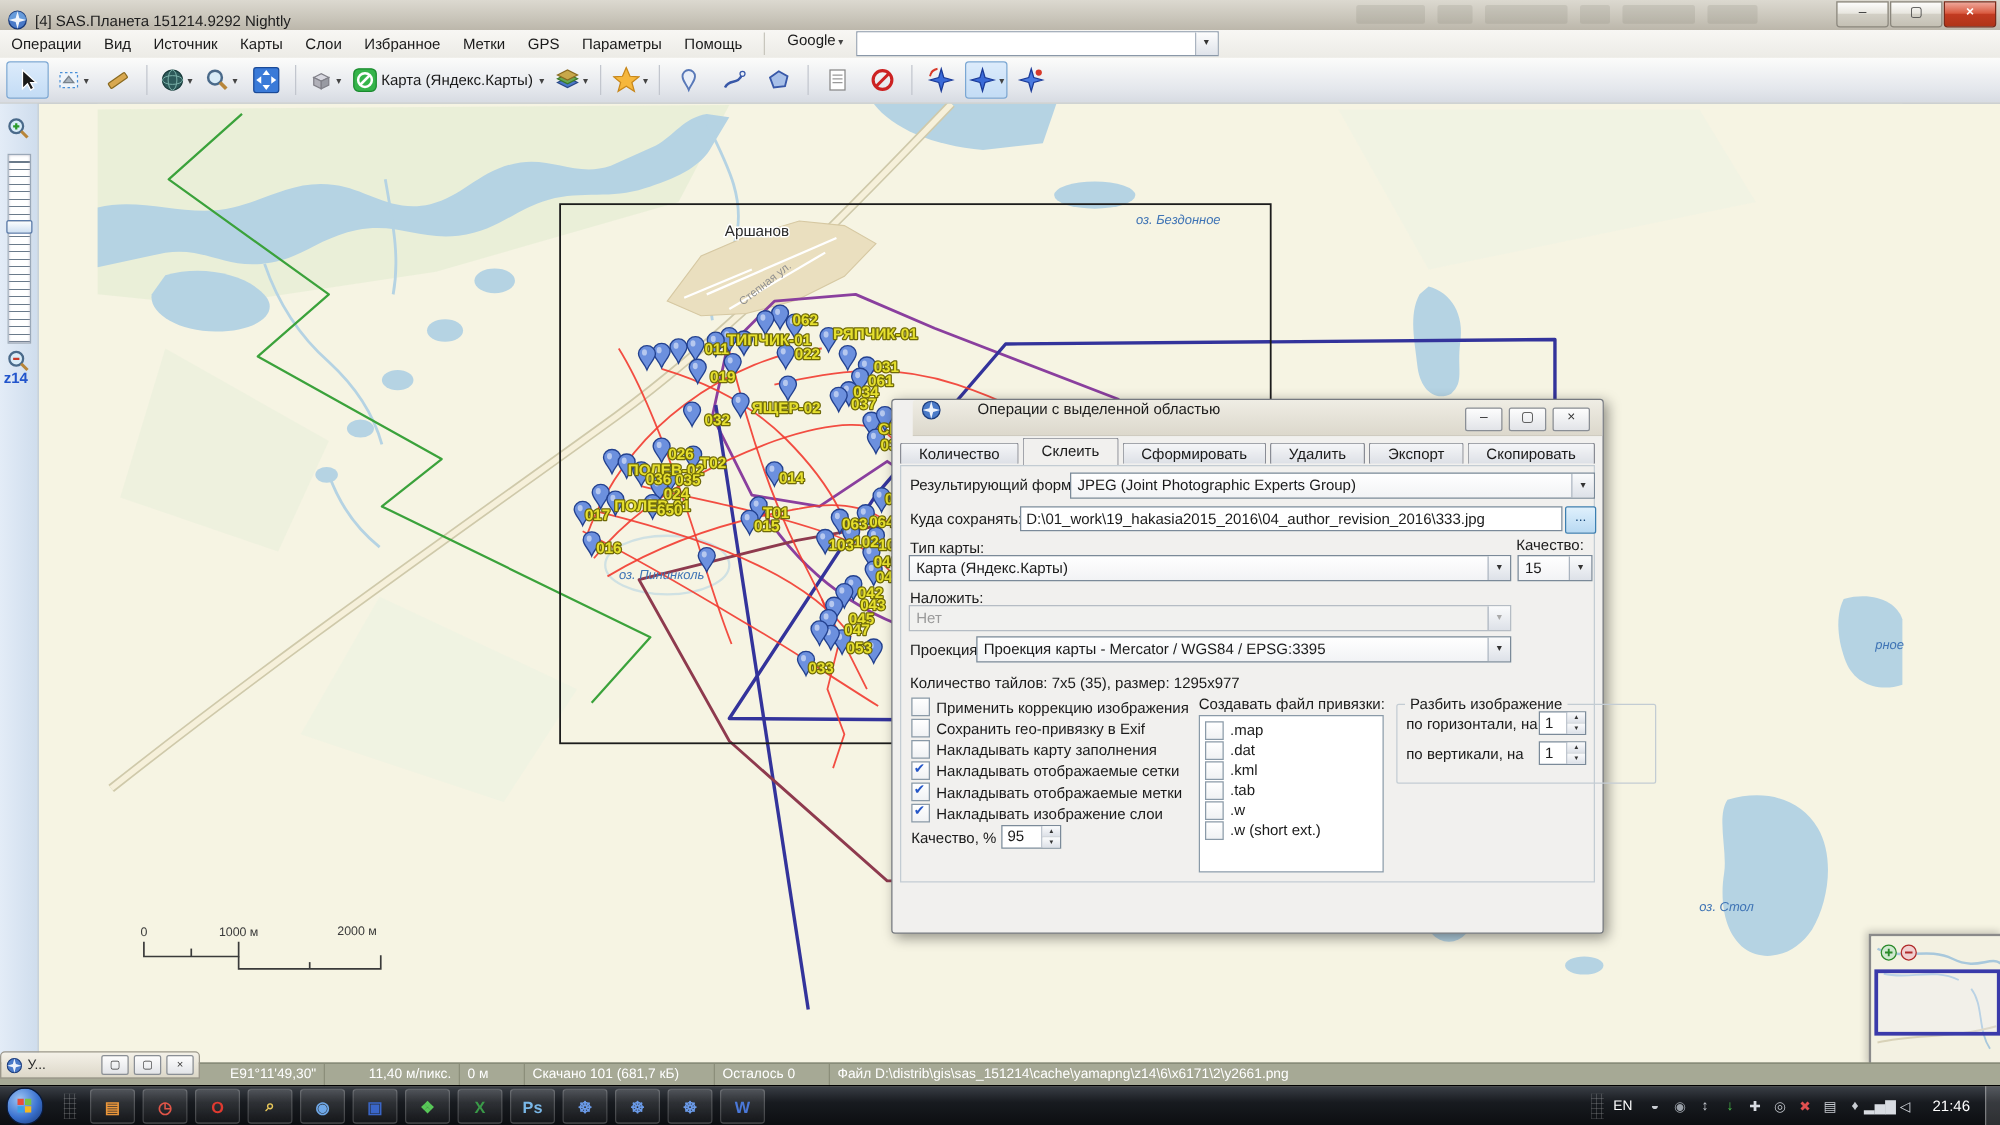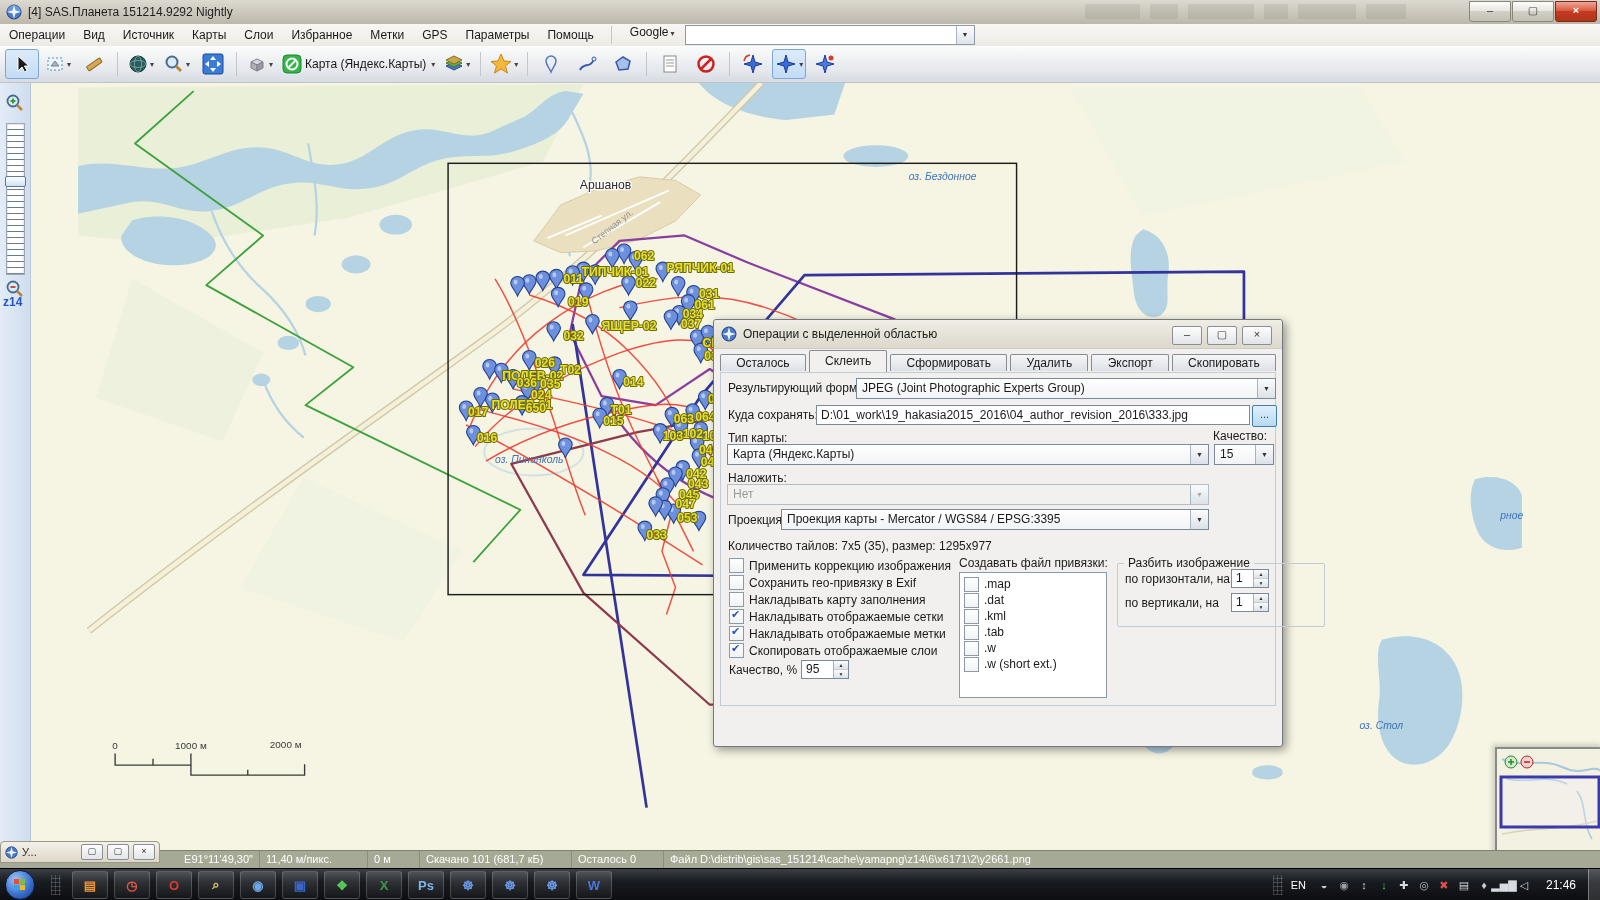--- a/index.html
+++ b/index.html
@@ -3,21 +3,21 @@
 <meta charset="utf-8">
 <style>
   html,body{margin:0;padding:0;width:1600px;height:900px;overflow:hidden;
     font-family:"Liberation Sans",sans-serif;background:#f6f4e3;position:relative;
     -webkit-user-select:none;user-select:none;}
   #screen{position:absolute;inset:0;width:1600px;height:900px;overflow:hidden;}
 
   
   .titlebar{position:absolute;left:0;top:0;width:1600px;height:24px;
     background:linear-gradient(#dcd9d0,#c9c5ba 60%,#bcb7ab);border-bottom:1px solid #9a958a;
-    display:flex;align-items:center;font-size:12px;color:#1d1d1d;}
+    display:flex;align-items:flex-end;font-size:12px;color:#1d1d1d;}
   .titlebar .app-icon{width:16px;height:16px;margin:0 6px 0 6px;flex:0 0 auto;}
   .ghost{position:absolute;top:4px;height:15px;background:#6a675f;opacity:.14;border-radius:2px;}
   .win-controls{position:absolute;right:3px;top:1px;display:flex;gap:1px;}
   .win-btn{width:40px;height:19px;border:1px solid #8a867c;border-radius:0 0 3px 3px;
     background:linear-gradient(#fdfdfc,#e8e6df 45%,#d2cfc5 50%,#c4c0b4);
     font-size:11px;text-align:center;line-height:17px;color:#3a3a3a;}
   .win-btn.close{background:linear-gradient(#efa79a,#d95b41 45%,#c23b22 50%,#b03418);
     color:#fff;border-color:#7a2a1a;font-weight:bold;}
 
   
@@ -64,22 +64,22 @@
   .scale-label{font:11px "Liberation Sans",sans-serif;fill:#3a3a3a;text-anchor:middle;}
 
   
   .mini-map{position:absolute;left:1495px;top:747px;width:104px;height:104px;border:2px solid #8a8a8a;
     background:#f3f1e2;z-index:3;box-shadow:-2px -2px 6px rgba(0,0,0,.2);}
 
   
   .dialog{position:absolute;left:713px;top:319px;width:568px;height:426px;z-index:6;
     background:#f1f0ee;border:1px solid #75797f;border-radius:3px;box-shadow:3px 3px 10px rgba(0,0,0,.4);
     font-size:12px;color:#1a1a1a;}
-  .dlg-titlebar{position:absolute;left:0;top:0;right:0;height:28px;border-radius:3px 3px 0 0;
-    background:linear-gradient(#efede4,#dcd8cc);display:flex;align-items:center;border-bottom:1px solid #cfcbc0;}
+  .dlg-titlebar{position:absolute;left:16px;top:0;right:0;height:28px;border-radius:3px 3px 0 0;
+    background:linear-gradient(#efede4,#dcd8cc);display:flex;align-items:flex-start;border-bottom:1px solid #cfcbc0;gap:23px;}
   .dlg-title{margin-left:6px;}
   .dlg-btns{position:absolute;right:10px;top:6px;display:flex;gap:5px;}
   .dlg-winbtn{width:28px;height:17px;border:1px solid #8a8f96;border-radius:2px;
     background:linear-gradient(#fdfdfd,#e2e4e8);text-align:center;line-height:15px;font-size:11px;color:#333;}
   .dlg-tabs{position:absolute;left:6px;top:30px;right:6px;height:22px;display:flex;gap:3px;}
   .tab{flex:1 1 auto;position:relative;top:4px;height:16px;border:1px solid #898c95;border-bottom:none;
     border-radius:2px 2px 0 0;background:linear-gradient(#f5f6f8,#dde0e6);
     text-align:center;line-height:16px;font-size:12px;}
   .tab.active{top:0;height:21px;line-height:20px;background:#f1f0ee;z-index:2;}
   .dlg-page{position:absolute;left:6px;top:52px;right:6px;height:332px;border:1px solid #c3ccd3;background:#f1f0ee;}
@@ -590,21 +590,21 @@
         <path d="M8,1 L9.5,6.5 L15,8 L9.5,9.5 L8,15 L6.5,9.5 L1,8 L6.5,6.5 Z" fill="#fff" opacity=".9"></path>
       </svg>
       <span class="dlg-title">Операции с выделенной областью</span>
       <span class="dlg-btns">
         <span class="dlg-winbtn">–</span>
         <span class="dlg-winbtn">▢</span>
         <span class="dlg-winbtn">×</span>
       </span>
     </div>
     <div class="dlg-tabs" id="dlg-tabs">
-        <div class="tab">Осталось</div>
+        <div class="tab">Количество</div>
         <div class="tab active">Склеить</div>
         <div class="tab">Сформировать</div>
         <div class="tab">Удалить</div>
         <div class="tab">Экспорт</div>
         <div class="tab">Скопировать</div>
       </div>
     <div class="dlg-page">
       <span class="lbl" style="left:7px;top:8px">Результирующий формат:</span>
       <div class="combo" style="left:135px;top:5px;width:420px">
         <span>JPEG (Joint Photographic Experts Group)</span><span class="arr">▼</span>
@@ -650,21 +650,21 @@
           <div class="check-row">
             <span class="checkbox on"></span>
             <span>Накладывать отображаемые сетки</span>
           </div>
           <div class="check-row">
             <span class="checkbox on"></span>
             <span>Накладывать отображаемые метки</span>
           </div>
           <div class="check-row">
             <span class="checkbox on"></span>
-            <span>Скопировать отображаемые слои</span>
+            <span>Накладывать изображение слои</span>
           </div>
         </div>
       <span class="lbl" style="left:8px;top:290px">Качество, %</span>
       <div class="spin" style="left:80px;top:287px;width:48px">
         <span>95</span>
         <span class="btns">
             <span>▲</span>
             <span>▼</span>
           </span>
       </div>
@@ -727,21 +727,21 @@
     </svg>
     <span>У...</span>
     <span style="flex:1"></span>
     <span class="mw-btn">▢</span>
     <span class="mw-btn">▢</span>
     <span class="mw-btn" style="margin-right:4px">×</span>
   </div>
 
   <div class="statusbar" id="statusbar">
       <div class="sb-seg first" style="width: 260px;">E91°11'49,30"</div>
-      <div class="sb-seg" style="width: 108px;">11,40 м/пикс.</div>
+      <div class="sb-seg" style="width: 108px; text-align: right;">11,40 м/пикс.</div>
       <div class="sb-seg" style="width: 52px;">0 м</div>
       <div class="sb-seg" style="width: 152px;">Скачано 101 (681,7 кБ)</div>
       <div class="sb-seg" style="width: 92px;">Осталось 0</div>
       <div class="sb-seg last">Файл D:\distrib\gis\sas_151214\cache\yamapng\z14\6\x6171\2\y2661.png</div>
     </div>
 
   <div class="taskbar">
     <div class="start-orb">
       <span class="flag">
         <i style="background:#e84c3c"></i>

